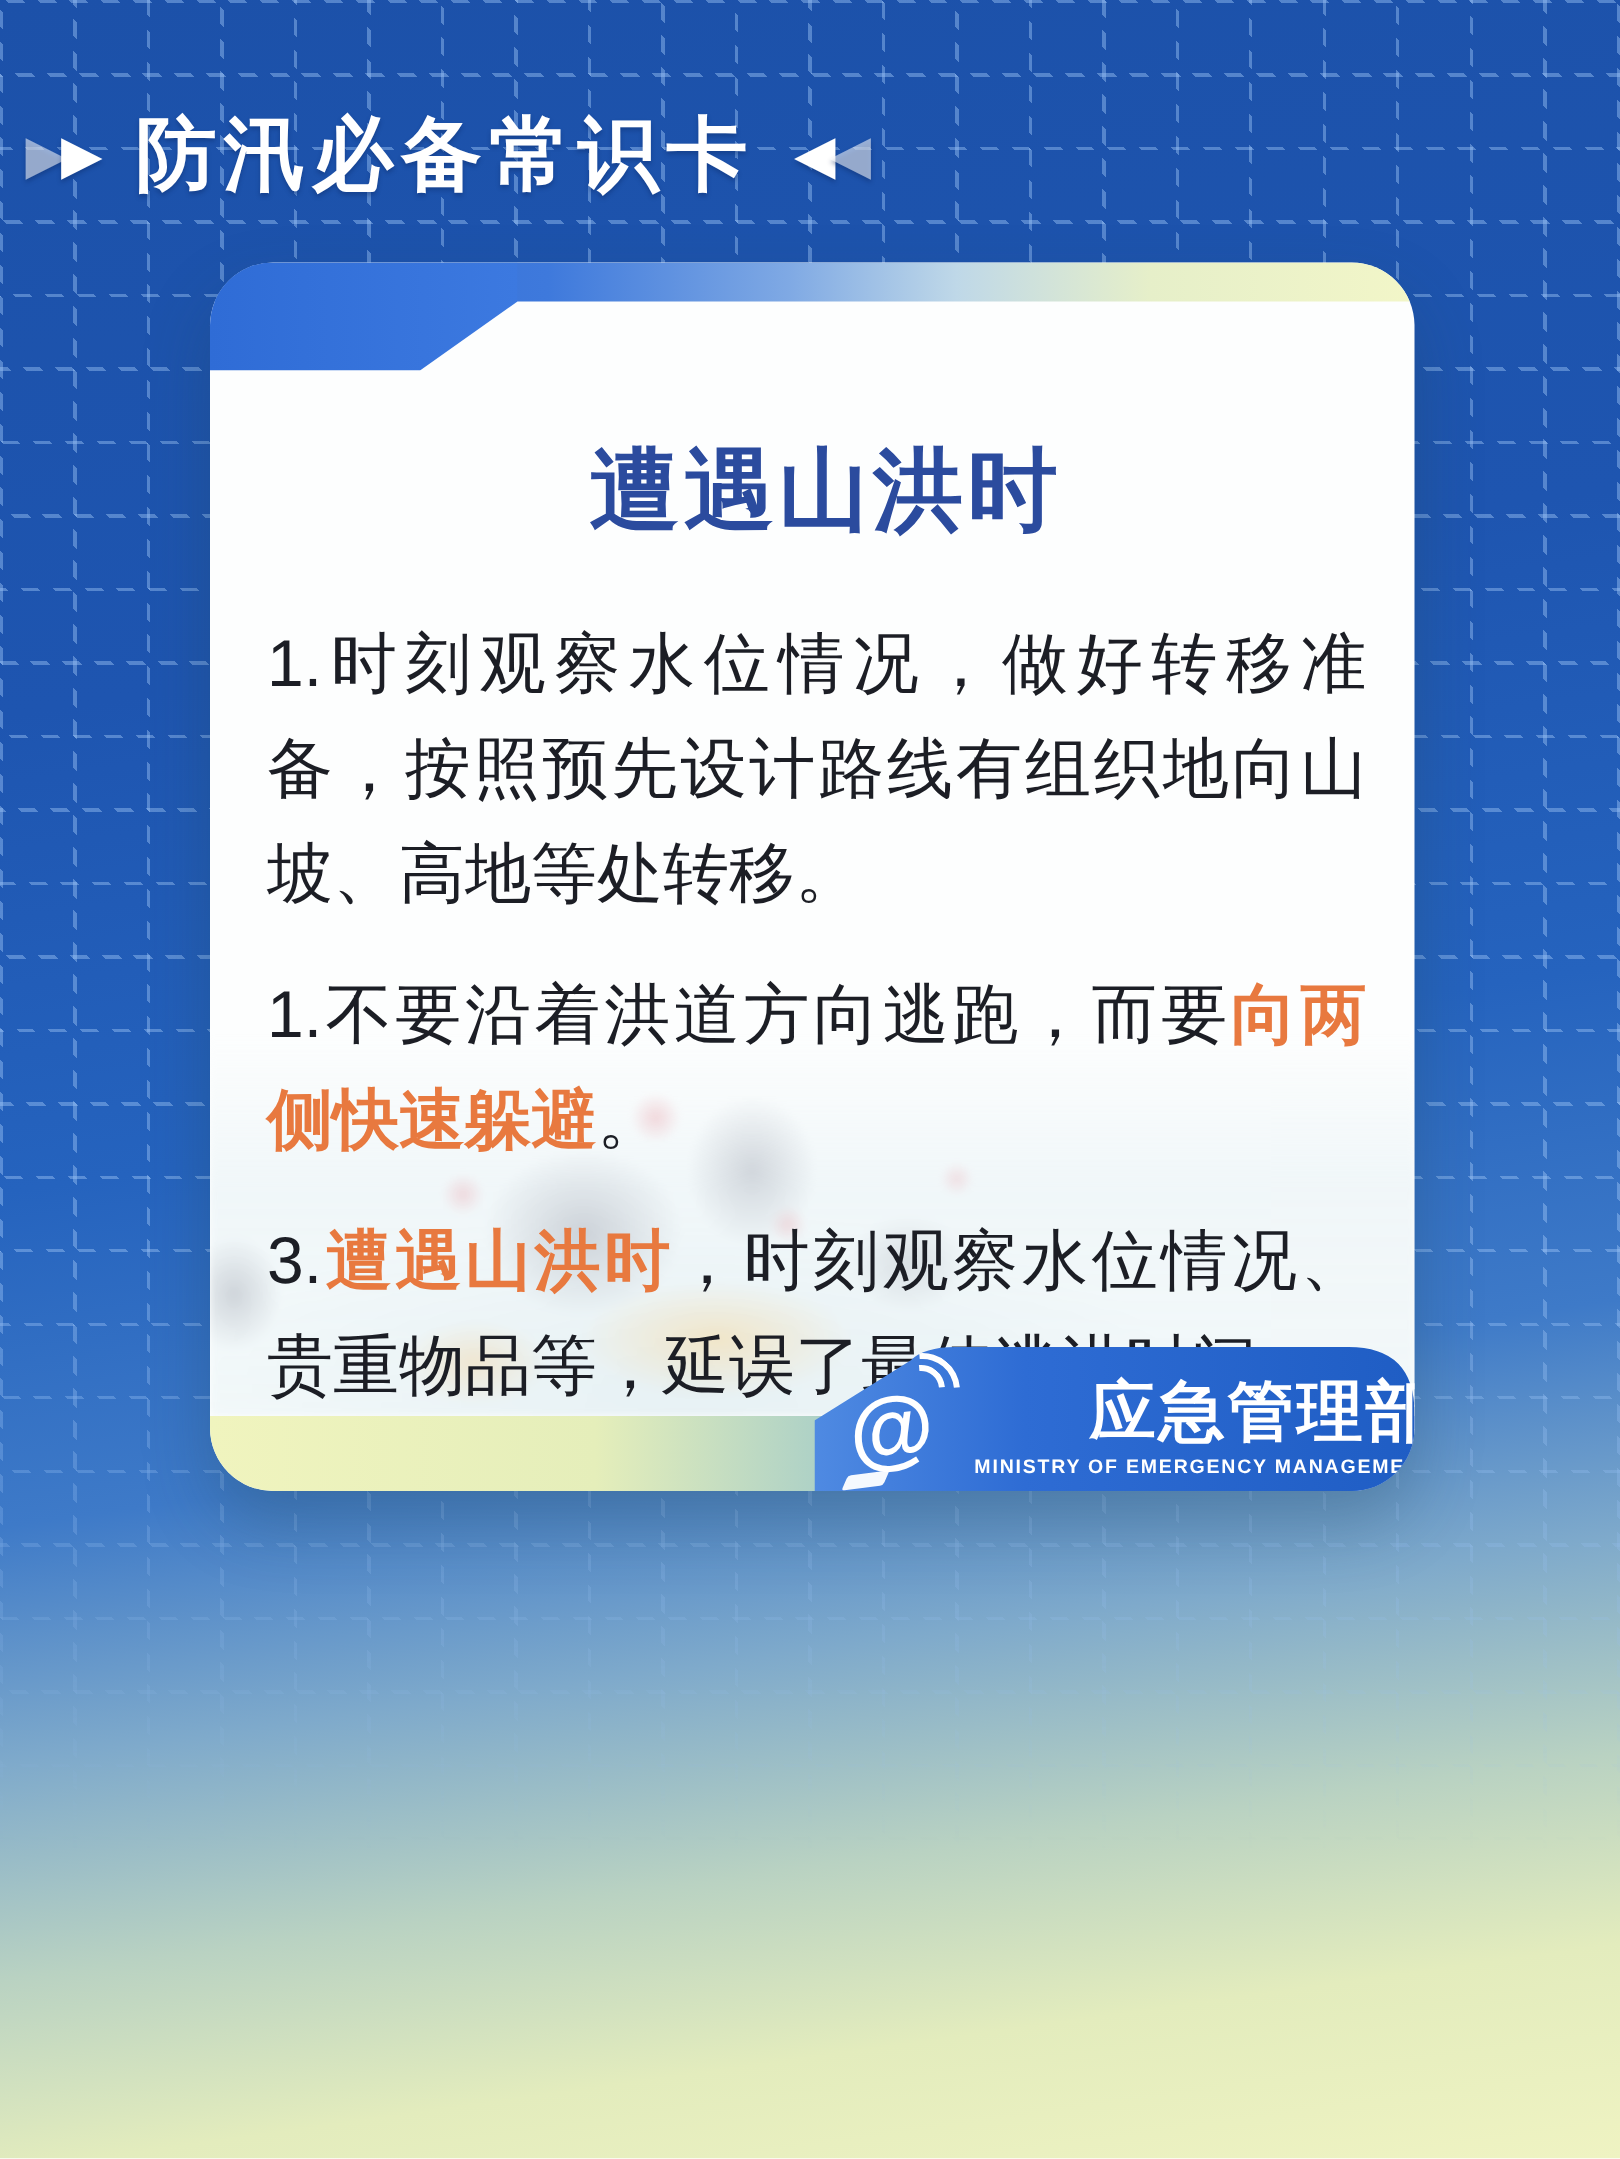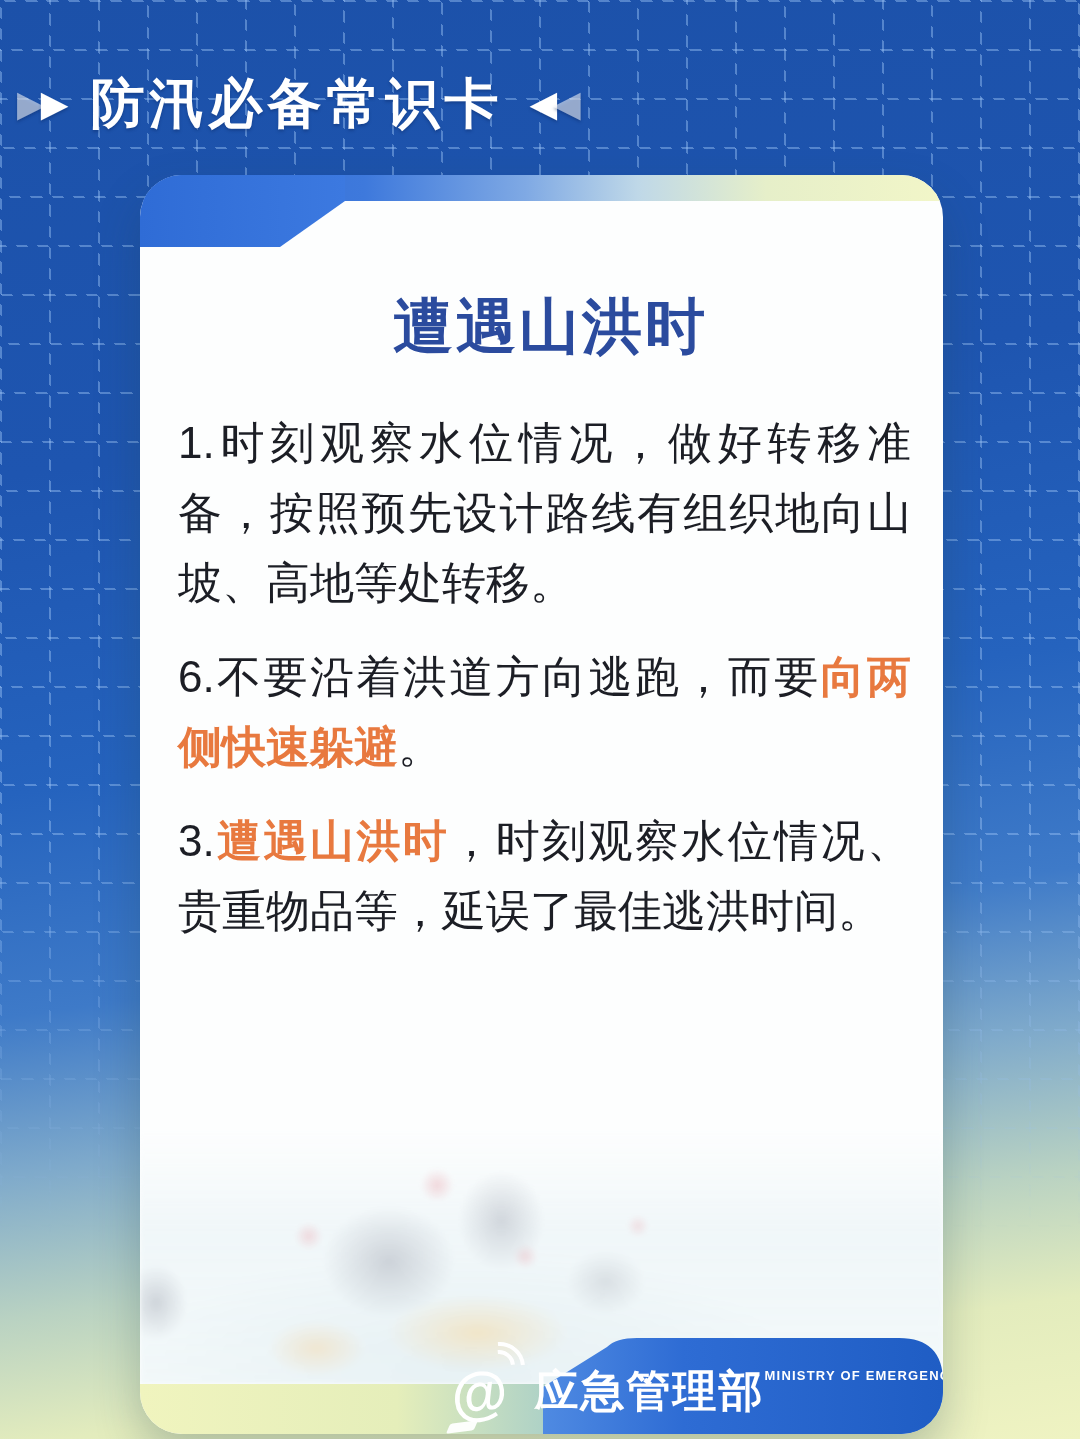--- a/index.html
+++ b/index.html
@@ -36,21 +36,21 @@
     white-space:nowrap;
   }
   .header .arr{font-size:36px;letter-spacing:-4px;vertical-align:6px;}
   .header .arr-left{margin-right:26px;}
   .header .arr-right{margin-left:26px;}
   .arr-dim{color:rgba(255,255,255,.55);}
   .arr-bright{color:#fff;}
 
   
   .card{
-    position:absolute;left:140px;top:175px;width:803px;height:1259px;
+    position:absolute;left:140px;top:175px;width:803px;height:819px;
     background:#FDFEFE;border-radius:42px;overflow:hidden;
     box-shadow:0 22px 45px rgba(35,70,80,.28);
   }
 
   
   .card-topband{
     position:absolute;top:0;left:0;right:0;height:26px;z-index:3;
     background:linear-gradient(90deg,
       #2F6CD6 0%, #3E79DC 28%, #7FA9E4 48%, #BFD8E8 62%, #E6EFC9 78%, #F2F6C8 100%);
   }
@@ -112,21 +112,21 @@
     transform:rotate(-6deg);
   }
   .wifi-arc{position:absolute;border:4px solid transparent;border-top:4px solid #fff;border-radius:50%;}
   .arc1{width:24px;height:24px;top:-4px;right:10px;transform:rotate(40deg);}
   .arc2{width:42px;height:42px;top:-12px;right:0px;transform:rotate(40deg);}
   .wing{
     position:absolute;left:-2px;bottom:-4px;width:26px;height:10px;
     background:#fff;transform:skewX(-30deg) rotate(-8deg);
     border-radius:2px;opacity:.95;
   }
-  .badge-text{display:flex;flex-direction:row;align-items:flex-start;}
+  .badge-text{display:flex;flex-direction:column;align-items:flex-end;}
   .badge-cn{font-size:44px;font-weight:bold;letter-spacing:2px;line-height:1.15;white-space:nowrap;}
   .badge-en{font-size:13px;font-weight:bold;letter-spacing:1.2px;margin-top:2px;white-space:nowrap;}
 </style>
 </head>
 <body>
 
 <div class="stage">
 
   <div class="grid-fade">
     <div class="grid"></div>
@@ -149,21 +149,21 @@
       </defs>
       <path d="M0 72 L0 40 Q0 0 40 0 L205 0 L205 26 L140 72 Z" fill="url(#tabGrad)"></path>
     </svg>
 
     <div class="rescue"></div>
 
     <div class="card-content">
       <h1 class="card-title">遭遇山洪时</h1>
       <div class="paras">
           <p class="para"><span>1.时刻观察水位情况，做好转移准备，按照预先设计路线有组织地向山坡、高地等处转移。</span></p>
-          <p class="para"><span>6.不要沿着洪道方向逃跑，而要</span><span class="hl">向两侧快速躲避</span><span>。</span></p>
+          <p class="para"><span>1.不要沿着洪道方向逃跑，而要</span><span class="hl">向两侧快速躲避</span><span>。</span></p>
           <p class="para"><span>3.</span><span class="hl">遭遇山洪时</span><span>，时刻观察水位情况、贵重物品等，延误了最佳逃洪时间。</span></p>
         </div>
     </div>
 
     <div class="card-bottomband"></div>
 
     <div class="badge">
       <svg width="400" height="96" viewBox="0 0 400 96" aria-hidden="true">
         <defs>
           <linearGradient id="badgeGrad" x1="0" y1="0" x2="1" y2="0">

